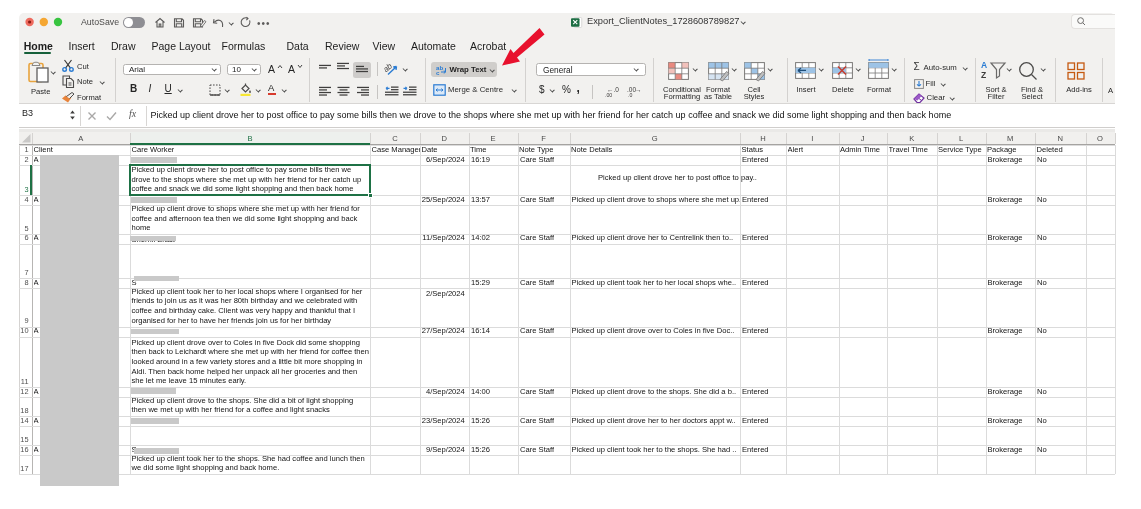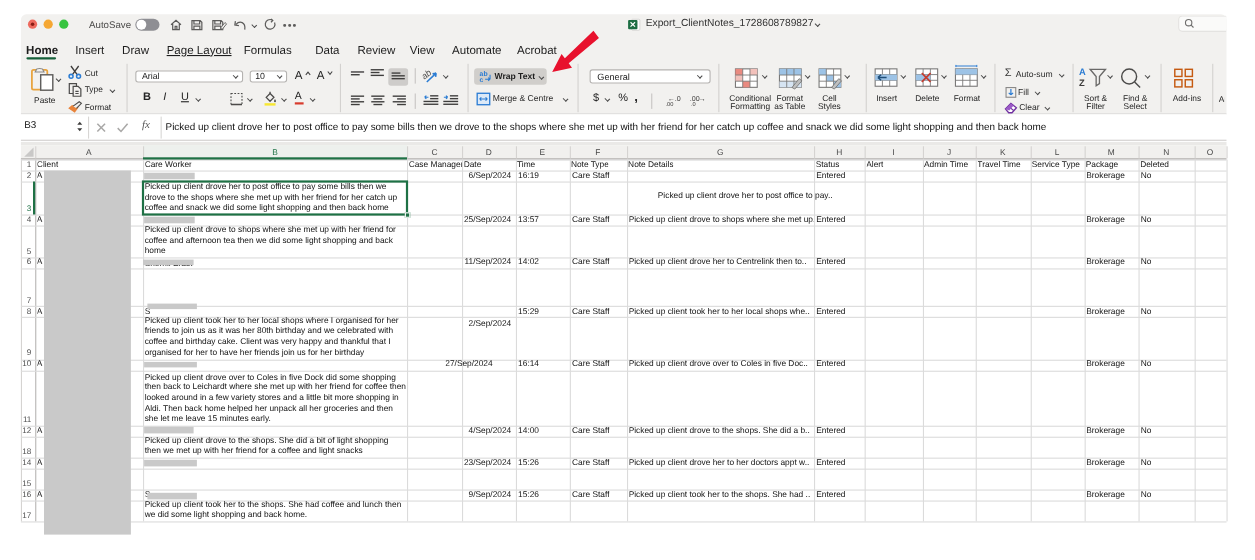--- a/index.html
+++ b/index.html
@@ -55,21 +55,21 @@
 <div class="cv" style="left:741px;top:20.3px"></div>
 <div class="a" style="left:1071px;top:13.8px;width:43.5px;height:15.5px;background:#fafaf9;border:1px solid #e3e1df;border-radius:4px 0 0 4px;border-right:none"></div>
 <svg style="left:1077px;top:17px" width="9" height="9" viewBox="0 0 9 9" fill="none" stroke="#6e6d6c" stroke-width="1">
       <circle cx="3.6" cy="3.6" r="2.9"></circle>
       <path d="M5.8 5.8 L8 8"></path>
     </svg>
 <div class="a" style="left:1153px;top:17px;font-size:14px;color:#5f5e5d">Searc</div>
 <div class="a" style="left:23.7px;top:39.5px;font-size:10.5px;color:#1d1d1d;font-weight:700;">Home</div>
 <div class="a" style="left:68.5px;top:39.5px;font-size:10.5px;color:#1d1d1d;">Insert</div>
 <div class="a" style="left:111px;top:39.5px;font-size:10.5px;color:#1d1d1d;">Draw</div>
-<div class="a" style="left:151.5px;top:39.5px;font-size:10.5px;color:#1d1d1d;text-decoration:underline;">Page Layout</div>
+<div class="a" style="left:151.5px;top:39.5px;font-size:10.5px;color:#1d1d1d;">Page Layout</div>
 <div class="a" style="left:221.5px;top:39.5px;font-size:10.5px;color:#1d1d1d;">Formulas</div>
 <div class="a" style="left:286.5px;top:39.5px;font-size:10.5px;color:#1d1d1d;">Data</div>
 <div class="a" style="left:325px;top:39.5px;font-size:10.5px;color:#1d1d1d;">Review</div>
 <div class="a" style="left:372.5px;top:39.5px;font-size:10.5px;color:#1d1d1d;">View</div>
 <div class="a" style="left:411px;top:39.5px;font-size:10.5px;color:#1d1d1d;">Automate</div>
 <div class="a" style="left:470px;top:39.5px;font-size:10.5px;color:#1d1d1d;">Acrobat</div>
 <div class="a" style="left:24.2px;top:51.6px;width:27px;height:2.2px;background:#16603a;border-radius:1px"></div>
 <svg style="left:28px;top:61px" width="24" height="23" viewBox="0 0 24 23">
 <rect x="1" y="2.5" width="14" height="18" rx="1.5" fill="none" stroke="#e8a33d" stroke-width="1.6"></rect>
 <path d="M5 2.5 C5 0.8 11 0.8 11 2.5 L12 4.5 H4 Z" fill="#f2f1ef" stroke="#8a8886" stroke-width="1"></path>
@@ -81,21 +81,21 @@
 <path d="M3.5 1 L9.5 9.2 M10.5 1 L4.5 9.2" stroke="#3d3c3b" stroke-width="1.2" fill="none"></path>
 <circle cx="3.6" cy="10.4" r="1.8" fill="none" stroke="#2b7cd3" stroke-width="1.4"></circle>
 <circle cx="10.4" cy="10.4" r="1.8" fill="none" stroke="#2b7cd3" stroke-width="1.4"></circle>
 </svg>
 <div class="lbl" style="left:77px;top:61.5px">Cut</div>
 <svg style="left:61.5px;top:75px" width="13" height="13" viewBox="0 0 13 13" fill="none" stroke="#4c4b4a" stroke-width="1.1">
 <path d="M1 1 H7.5 V10 H1 Z"></path>
       <path d="M4.5 3.5 H9 L11.5 6 V12.5 H4.5 Z" fill="#f2f1ef"></path>
       <path d="M6.5 8 H9.5 M6.5 10 H9.5"></path>
 </svg>
-<div class="lbl" style="left:77px;top:77px">Type</div>
+<div class="lbl" style="left:77px;top:77px">Note</div>
 <div class="cv" style="left:100px;top:80px"></div>
 <svg style="left:60.5px;top:90.5px" width="14" height="13" viewBox="0 0 14 13">
 <path d="M1 7.5 L7 11.5 L10.5 6.5 L4.5 4.5 Z" fill="#e8833a"></path>
 <path d="M5.5 5.5 L11 1.5 L13 3 L8.5 7.5" fill="#f2f1ef" stroke="#4c4b4a" stroke-width="1"></path>
 </svg>
 <div class="lbl" style="left:77px;top:92.5px">Format</div>
 <div class="vsep" style="left:114.5px;top:58px;height:44px"></div>
 <div class="a" style="left:123px;top:63.5px;width:98px;height:11.5px;background:#fff;border:1px solid #b5b3b1;border-radius:2.5px"></div>
 <div class="a" style="left:129px;top:65.3px;font-size:8px;color:#1c1c1c">Arial</div>
 <div class="cv" style="left:212px;top:67px"></div>
@@ -460,21 +460,21 @@
 <div class="cell" style="left:1037px;top:233.3px;height:10px;line-height:10.5px;">No</div>
 <div class="cell" style="left:33.5px;top:277.8px;height:10px;line-height:10.5px;">A</div>
 <div class="cell" style="left:404.8px;top:289px;height:10px;line-height:10.5px;width:60px;text-align:right;">2/Sep/2024</div>
 <div class="cell" style="left:471px;top:277.8px;height:10px;line-height:10.5px;">15:29</div>
 <div class="cell" style="left:520px;top:277.8px;height:10px;line-height:10.5px;">Care Staff</div>
 <div class="cell" style="left:571.5px;top:277.8px;height:10px;line-height:10.5px;width:168px;">Picked up client took her to her local shops whe..</div>
 <div class="cell" style="left:742px;top:277.8px;height:10px;line-height:10.5px;">Entered</div>
 <div class="cell" style="left:987.5px;top:277.8px;height:10px;line-height:10.5px;">Brokerage</div>
 <div class="cell" style="left:1037px;top:277.8px;height:10px;line-height:10.5px;">No</div>
 <div class="cell" style="left:33.5px;top:326.3px;height:10px;line-height:10.5px;">A</div>
-<div class="cell" style="left:404.8px;top:326.3px;height:10px;line-height:10.5px;width:60px;">27/Sep/2024</div>
+<div class="cell" style="left:404.8px;top:326.3px;height:10px;line-height:10.5px;width:60px;text-align:right;">27/Sep/2024</div>
 <div class="cell" style="left:471px;top:326.3px;height:10px;line-height:10.5px;">16:14</div>
 <div class="cell" style="left:520px;top:326.3px;height:10px;line-height:10.5px;">Care Staff</div>
 <div class="cell" style="left:571.5px;top:326.3px;height:10px;line-height:10.5px;width:168px;">Picked up client drove over to Coles in five Doc..</div>
 <div class="cell" style="left:742px;top:326.3px;height:10px;line-height:10.5px;">Entered</div>
 <div class="cell" style="left:987.5px;top:326.3px;height:10px;line-height:10.5px;">Brokerage</div>
 <div class="cell" style="left:1037px;top:326.3px;height:10px;line-height:10.5px;">No</div>
 <div class="cell" style="left:33.5px;top:386.8px;height:10px;line-height:10.5px;">A</div>
 <div class="cell" style="left:404.8px;top:386.8px;height:10px;line-height:10.5px;width:60px;text-align:right;">4/Sep/2024</div>
 <div class="cell" style="left:471px;top:386.8px;height:10px;line-height:10.5px;">14:00</div>
 <div class="cell" style="left:520px;top:386.8px;height:10px;line-height:10.5px;">Care Staff</div>

